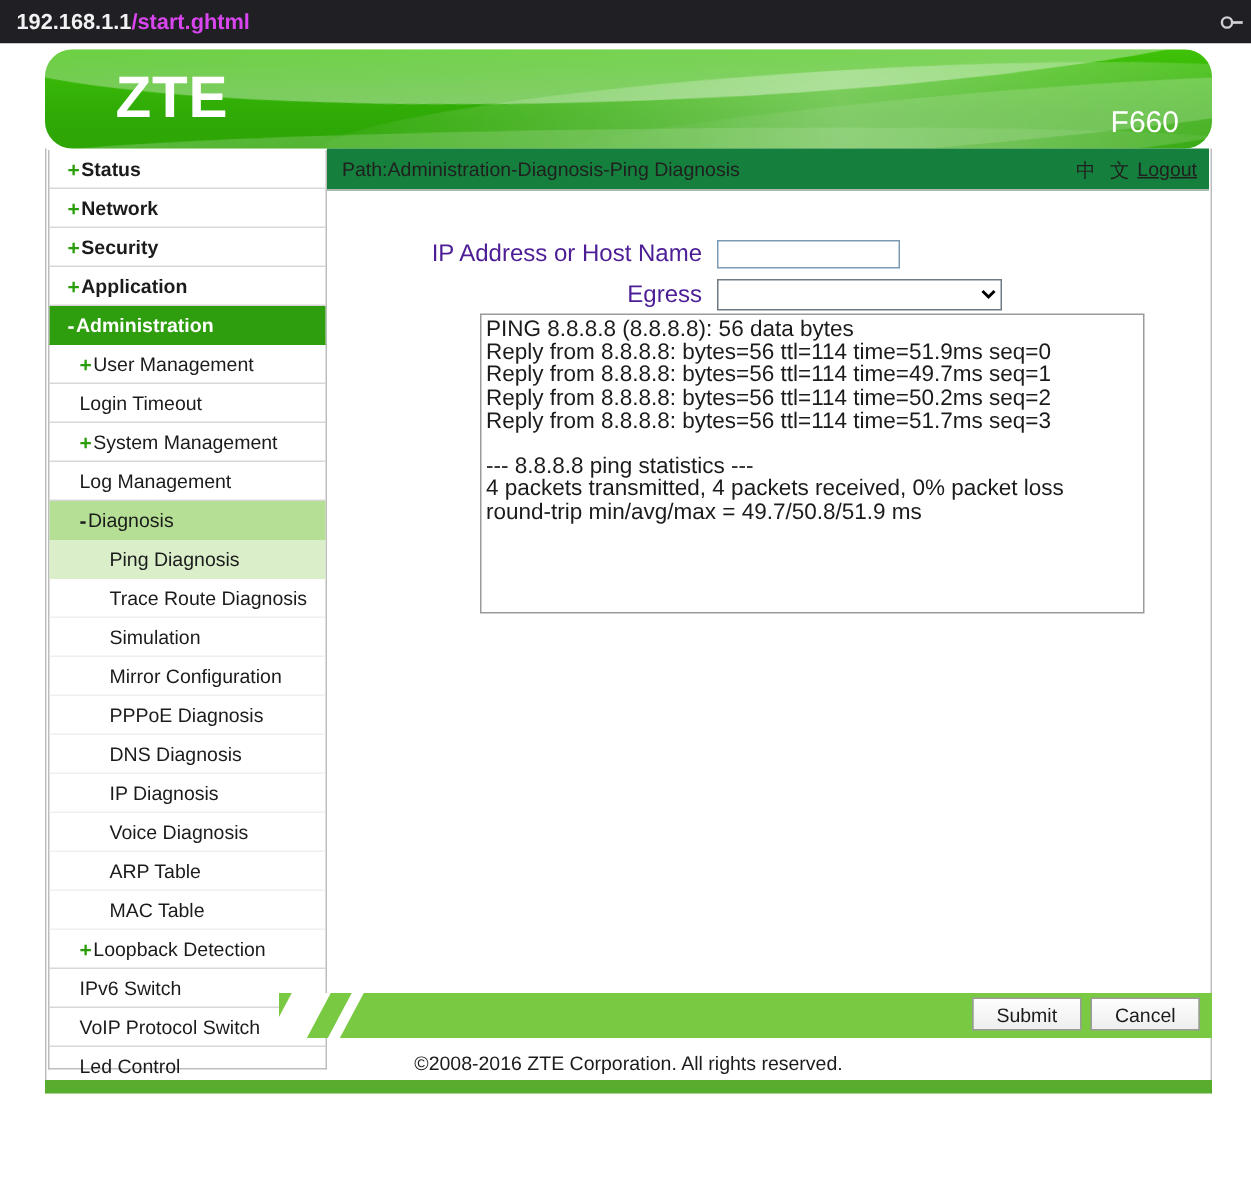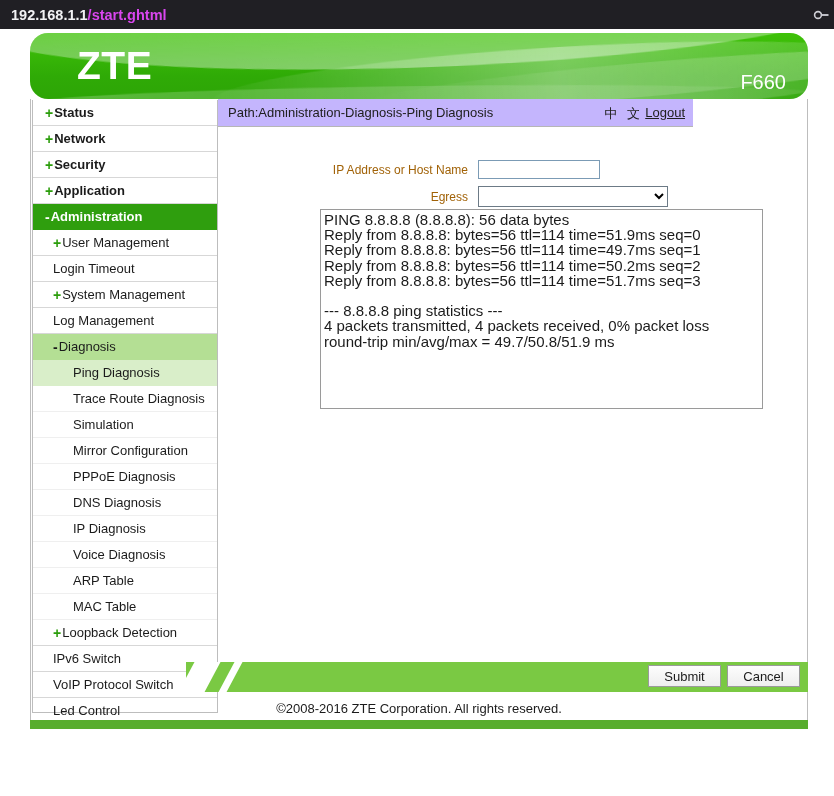--- a/index.html
+++ b/index.html
@@ -88,22 +88,22 @@
     z-index: 4;
   }
 
   
   #frame {
     position: absolute; left: 30px; top: 70px;
     width: 778px; height: 615px;
   }
   #path-bar {
     position: absolute; left: 188px; top: 0px;
-    width: 475px; height: 28px;
-    background: #c4b5fd;
+    width: 588px; height: 28px;
+    background: #15803d;
     border-bottom: 1px solid #b6b6b6;
   }
   #path-text {
     position: absolute; left: 10px; top: 6px;
     font-size: 13px; color: #20201f;
   }
   #lang-link {
     position: absolute; right: 50px; top: 6px;
     font-size: 13px; color: #20201f;
     letter-spacing: 3px;
@@ -179,22 +179,22 @@
   }
   .form-row {
     position: absolute;
     display: flex; align-items: center;
   }
   #row-ip { left: 0px; top: 32px; }
   #row-egress { left: 0px; top: 58px; }
   .form-label {
     width: 260px;
     text-align: right;
-    font-size: 12px;
-    color: #a16207;
+    font-size: 16px;
+    color: #4c1d95;
     padding-right: 10px;
   }
   #ip-input {
     width: 122px; height: 19px;
     border: 1px solid #7b9bb5;
     background: #ffffff;
     font-family: "Liberation Sans", sans-serif;
     font-size: 12px;
     padding: 1px 3px;
     outline: none;

